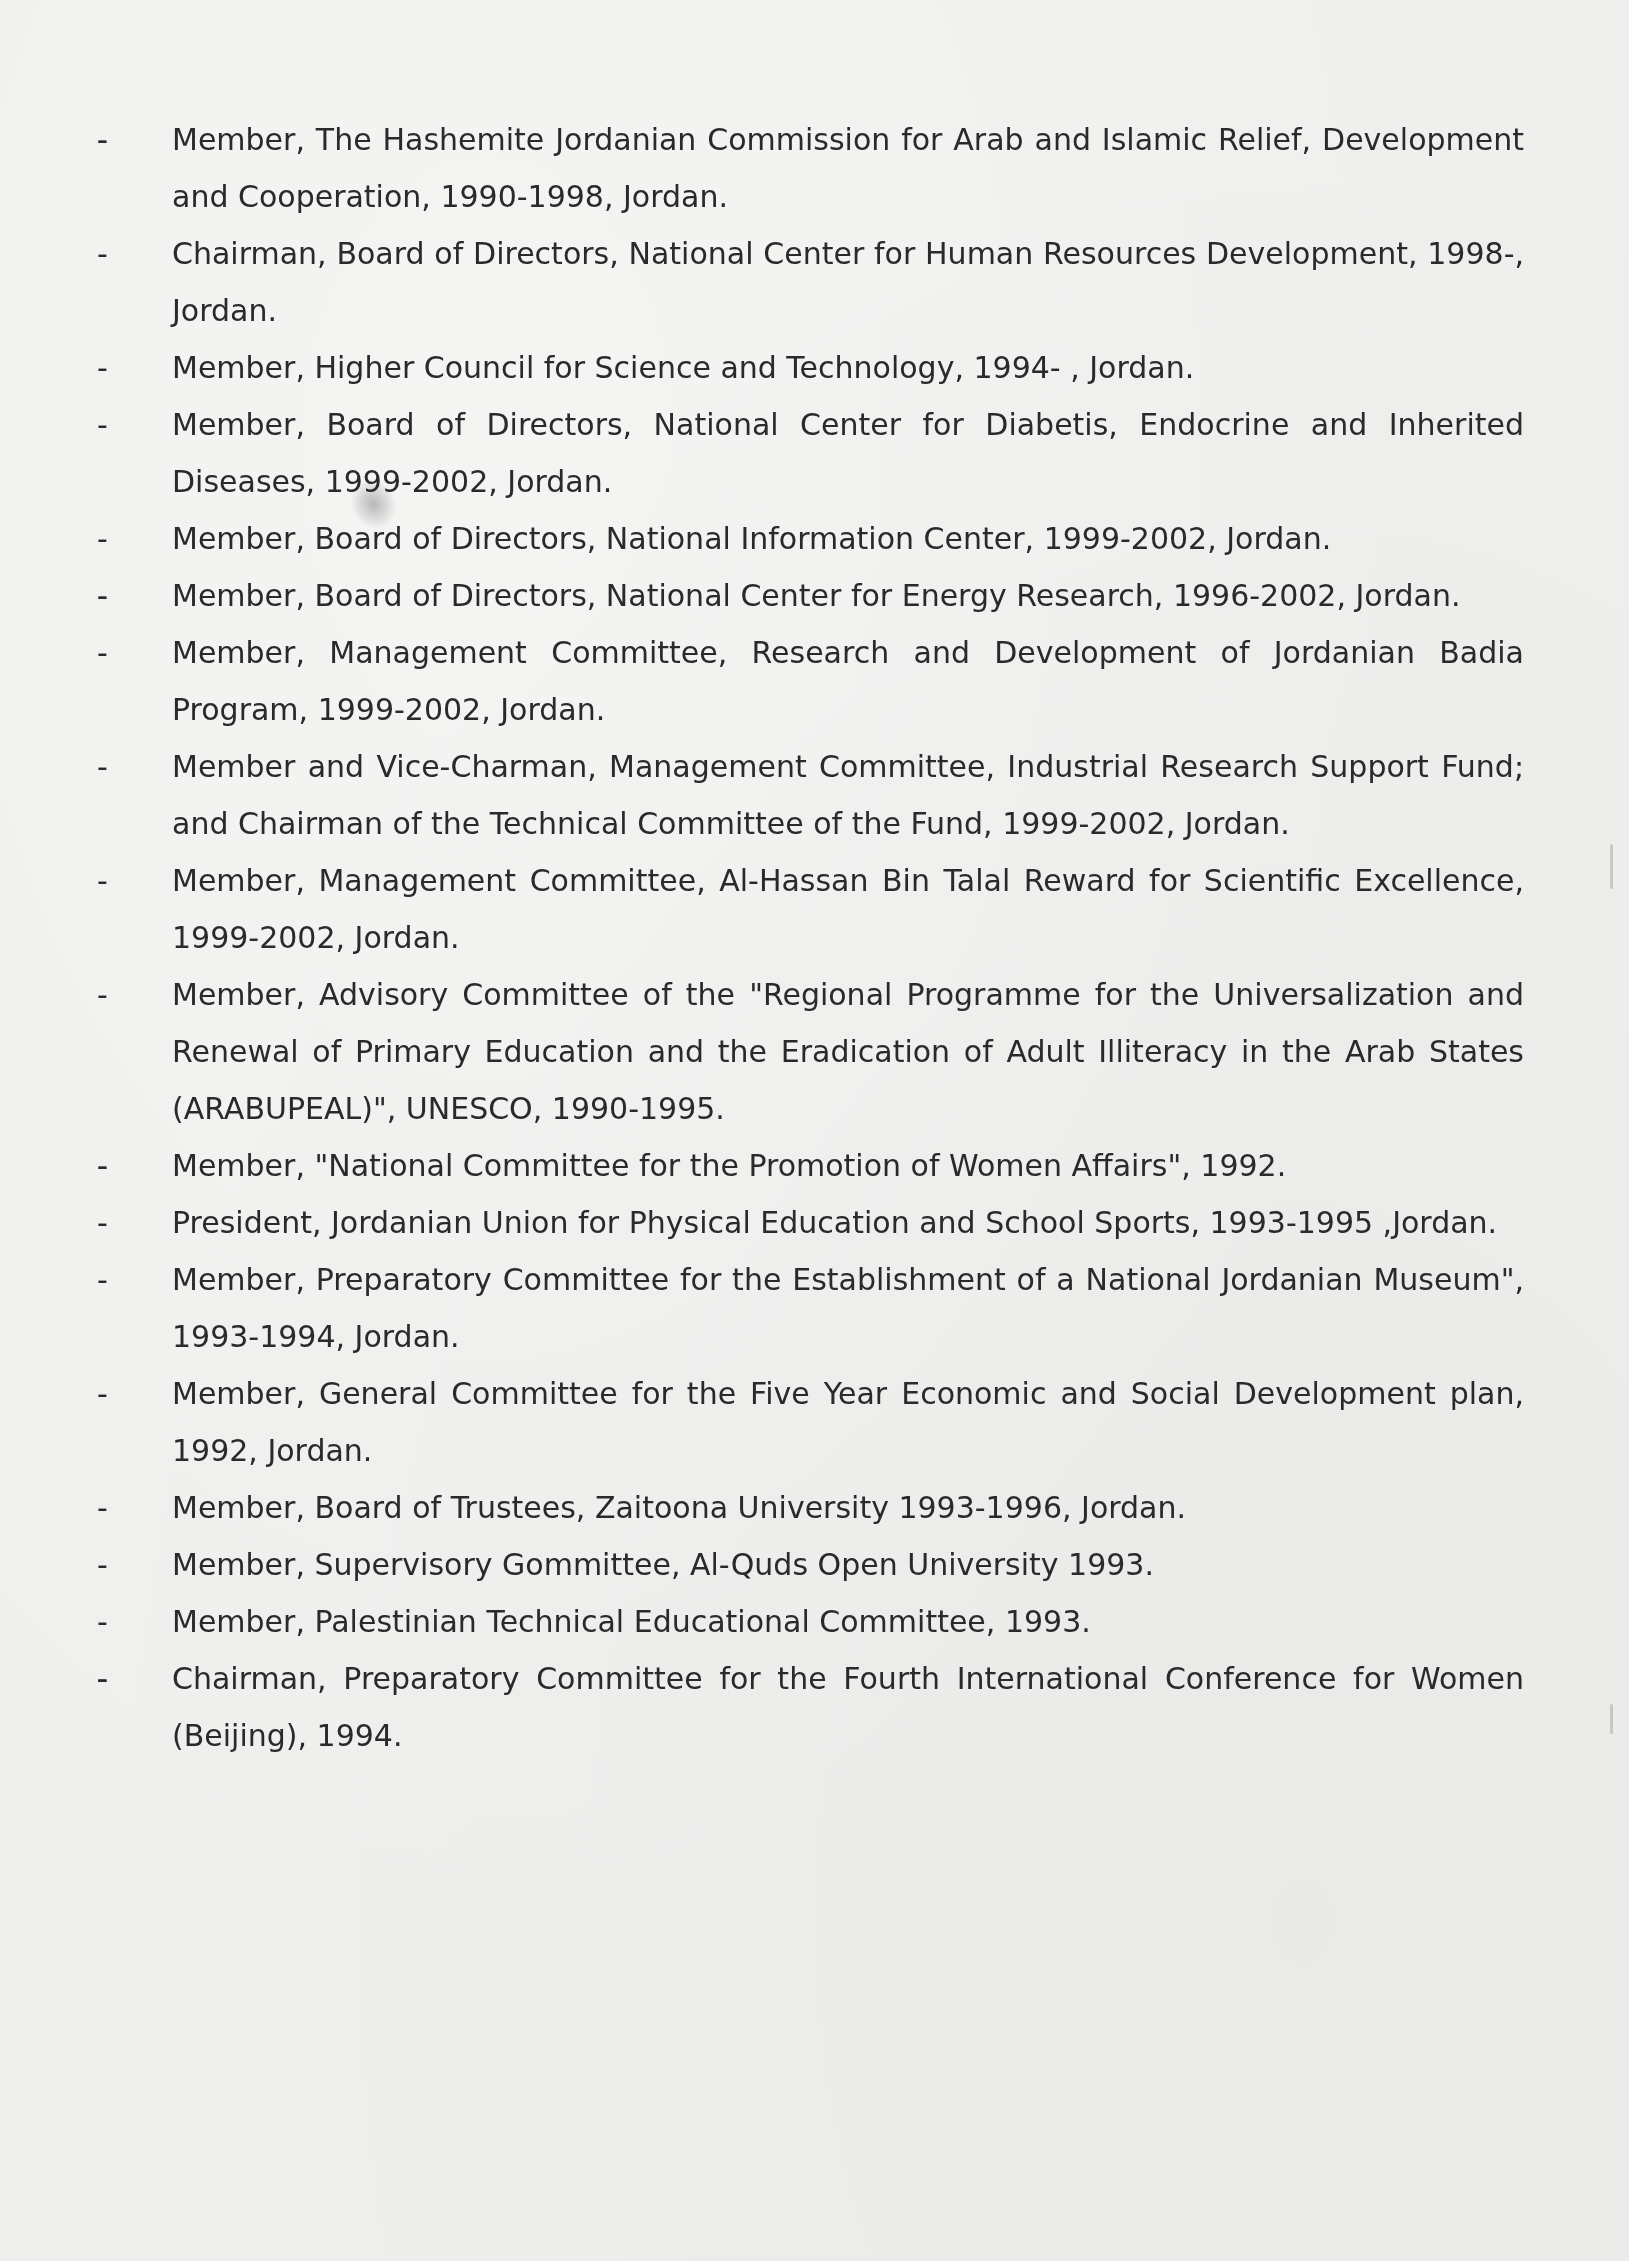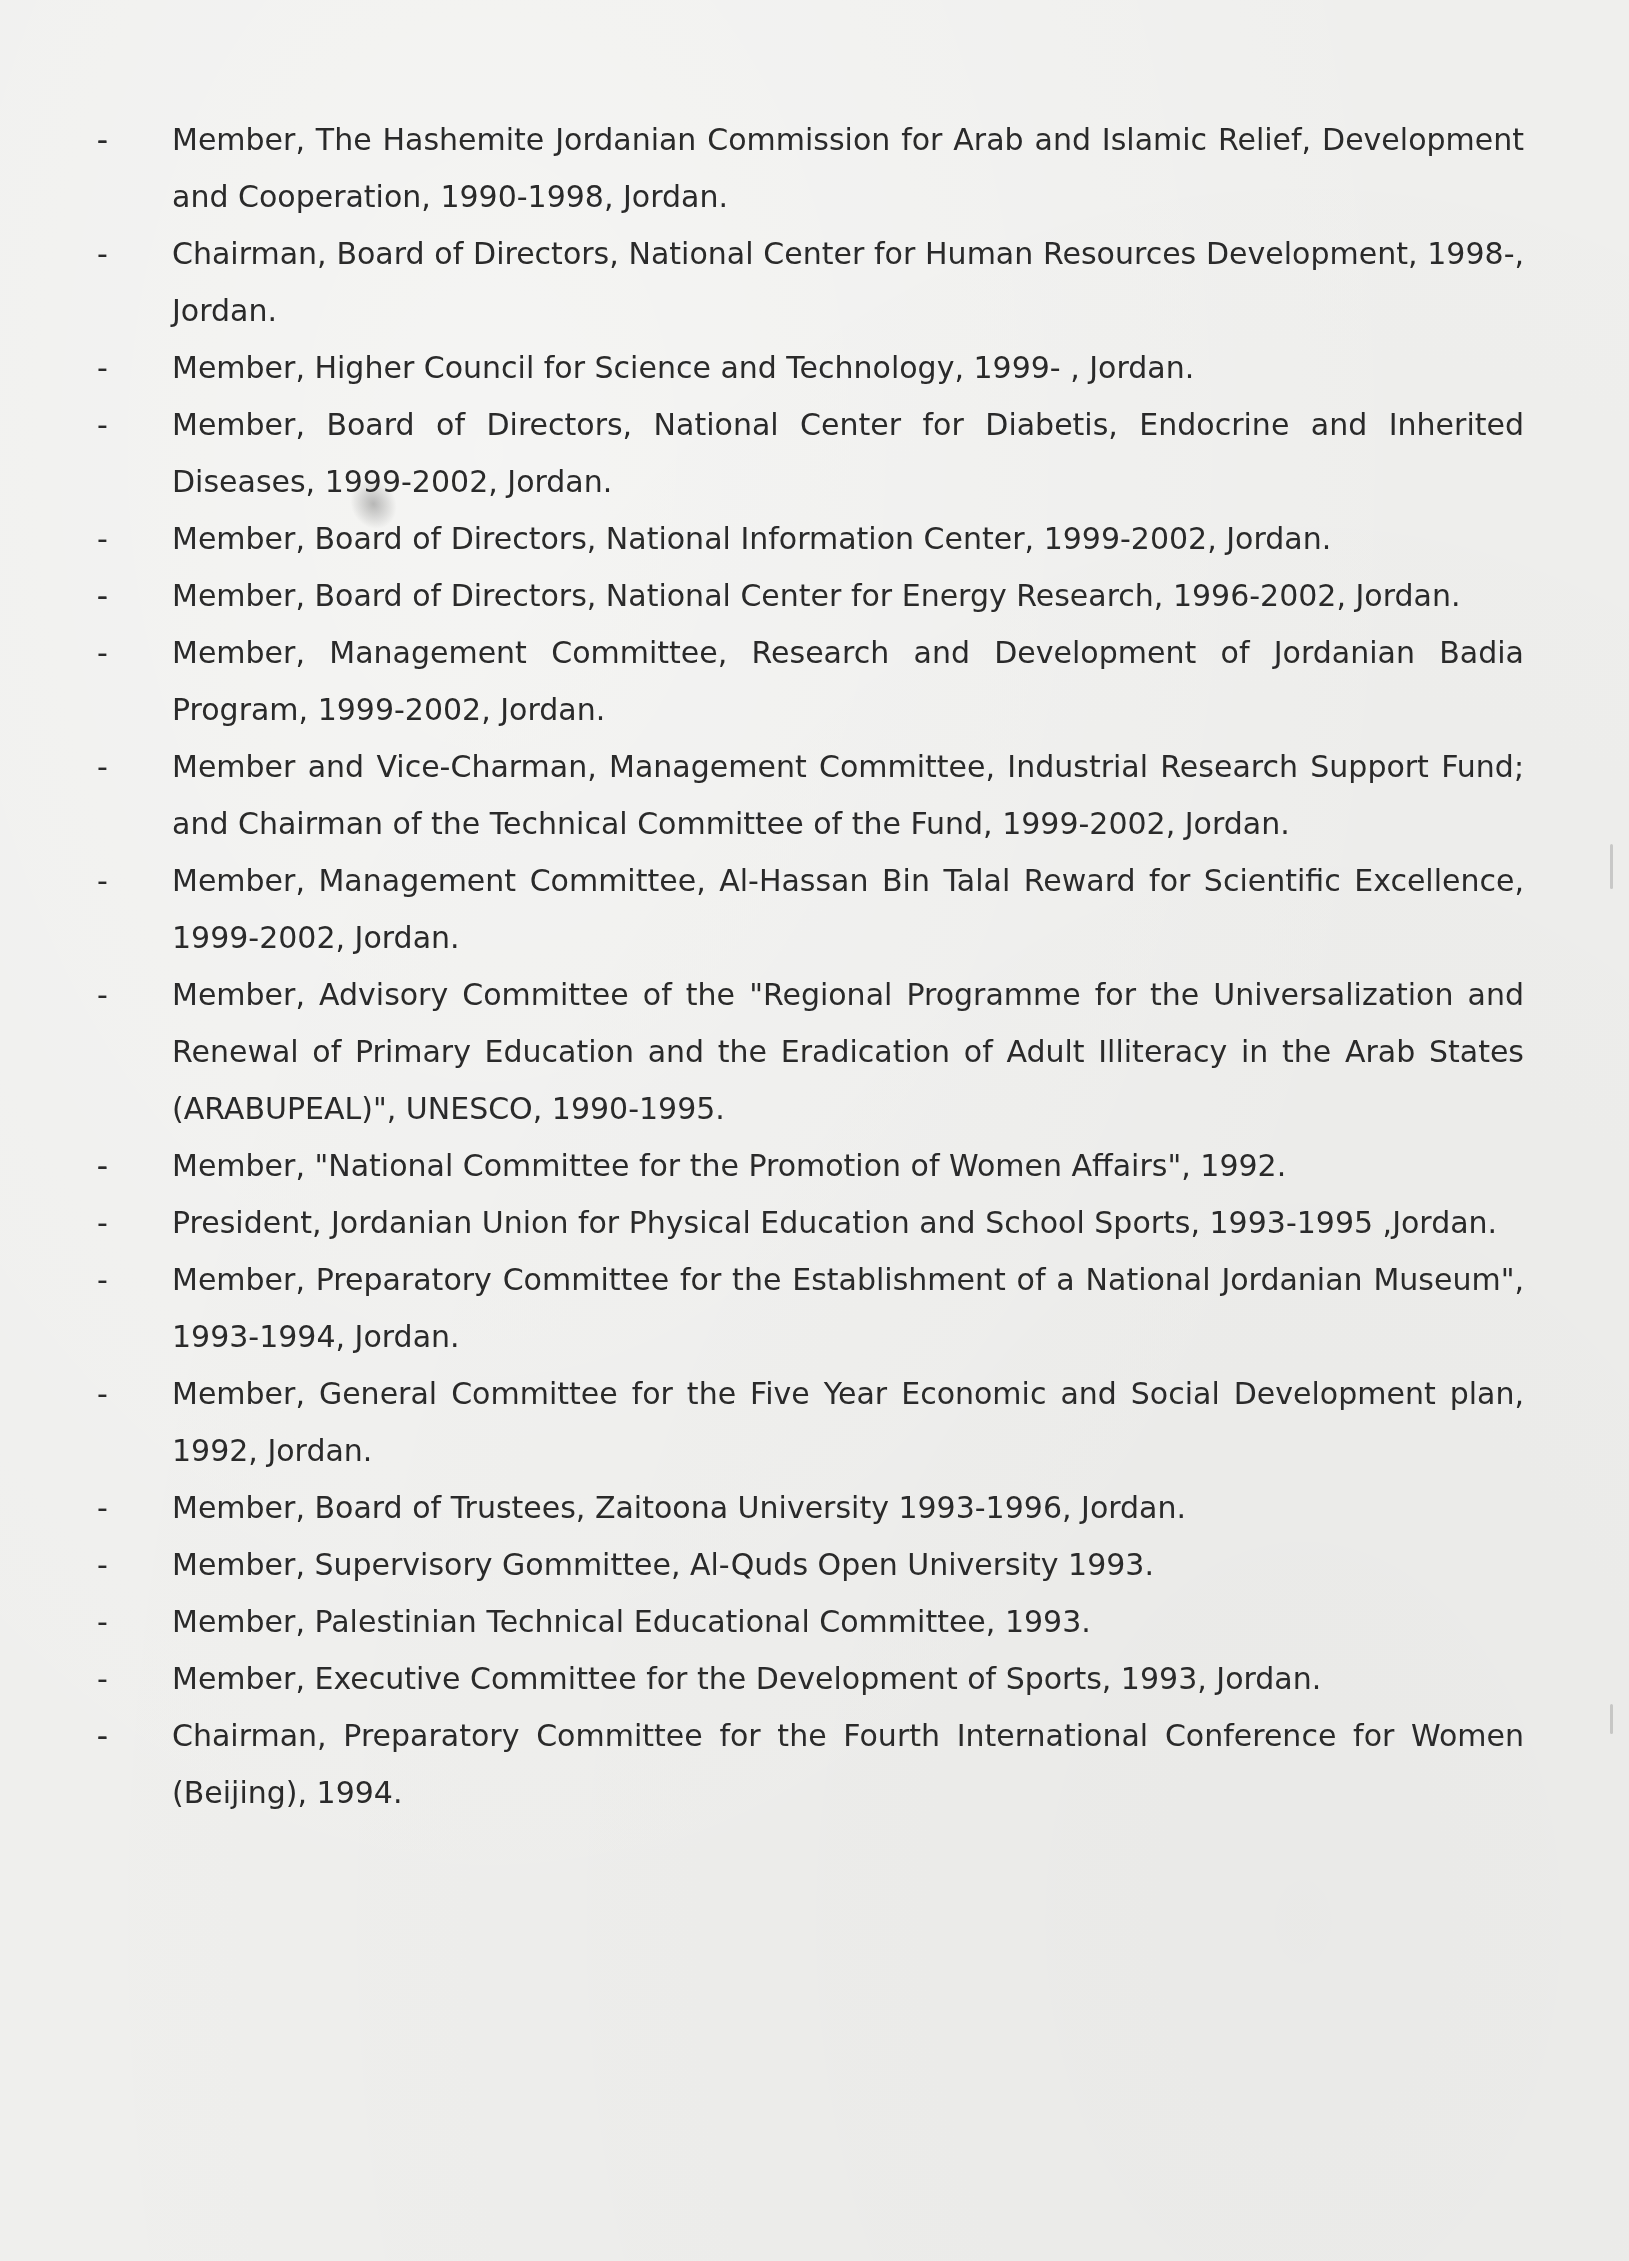--- a/index.html
+++ b/index.html
@@ -74,35 +74,35 @@
 
 <div class="page">
   <div class="smudge"></div>
   <div class="edge-mark" style="top:844px;height:45px;"></div>
   <div class="edge-mark" style="top:1704px;height:30px;"></div>
 
   <ul class="list">
     <li class="item"><span class="dash">-</span></li>
     <li class="item"><span class="dash">-</span><span>Member,  The Hashemite Jordanian Commission for Arab and Islamic Relief, Development and Cooperation, 1990-1998, Jordan.</span></li>
     <li class="item"><span class="dash">-</span><span>Chairman, Board of Directors, National Center for Human Resources Development, 1998-, Jordan.</span></li>
-    <li class="item single"><span class="dash">-</span><span>Member, Higher Council for Science and Technology, 1999- , Jordan.</span></li>
+    <li class="item single"><span class="dash">-</span><span>Member, Higher Council for Science and Technology, 1994- , Jordan.</span></li>
     <li class="item"><span class="dash">-</span><span>Member, Board of Directors,  National Center for Diabetis, Endocrine and Inherited Diseases, 1999-2002, Jordan.</span></li>
     <li class="item single"><span class="dash">-</span><span>Member, Board of Directors, National Information Center, 1999-2002, Jordan.</span></li>
     <li class="item single"><span class="dash">-</span></li>
     <li class="item"><span class="dash">-</span><span>Member, Board of Directors, National Center for Energy Research, 1996-2002, Jordan.</span></li>
     <li class="item"><span class="dash">-</span><span>Member, Management Committee, Research and Development of Jordanian Badia Program, 1999-2002, Jordan.</span></li>
     <li class="item"><span class="dash">-</span><span>Member and Vice-Charman, Management Committee,  Industrial Research Support Fund; and Chairman of the Technical Committee of the Fund, 1999-2002, Jordan.</span></li>
     <li class="item"><span class="dash">-</span><span>Member, Management Committee, Al-Hassan Bin Talal Reward for Scientific Excellence, 1999-2002, Jordan.</span></li>
     <li class="item"><span class="dash">-</span><span>Member,  Advisory Committee of the "Regional Programme for the Universalization and Renewal of Primary  Education and the Eradication of Adult Illiteracy in the Arab States (ARABUPEAL)", UNESCO, 1990-1995.</span></li>
     <li class="item single"><span class="dash">-</span></li>
     <li class="item single"><span class="dash">-</span><span>Member, "National Committee for the Promotion of Women Affairs", 1992.</span></li>
     <li class="item"><span class="dash">-</span><span>President, Jordanian Union for Physical Education and School Sports, 1993-1995 ,Jordan.</span></li>
     <li class="item"><span class="dash">-</span><span>Member,  Preparatory Committee for the Establishment of a National Jordanian Museum", 1993-1994, Jordan.</span></li>
     <li class="item"><span class="dash">-</span><span>Member, General Committee for the Five Year Economic and Social Development plan, 1992, Jordan.</span></li>
     <li class="item single"><span class="dash">-</span><span>Member, Board of Trustees,  Zaitoona University 1993-1996, Jordan.</span></li>
     <li class="item single"><span class="dash">-</span><span>Member, Supervisory Gommittee,  Al-Quds Open University 1993.</span></li>
     <li class="item single"><span class="dash">-</span><span>Member, Palestinian Technical Educational Committee,  1993.</span></li>
-    <li class="item single"><span class="dash">-</span><span>Member,  Executive Committee for the Development of Sports, 1993, Jordan.</span></li>
+    <li class="item single"><span class="dash">-</span></li>
     <li class="item single"><span class="dash">-</span></li>
     <li class="item"><span class="dash">-</span><span>Chairman, Preparatory Committee for the Fourth International Conference for Women (Beijing), 1994.</span></li>
   </ul>
 </div>
 
 
 </body></html>

